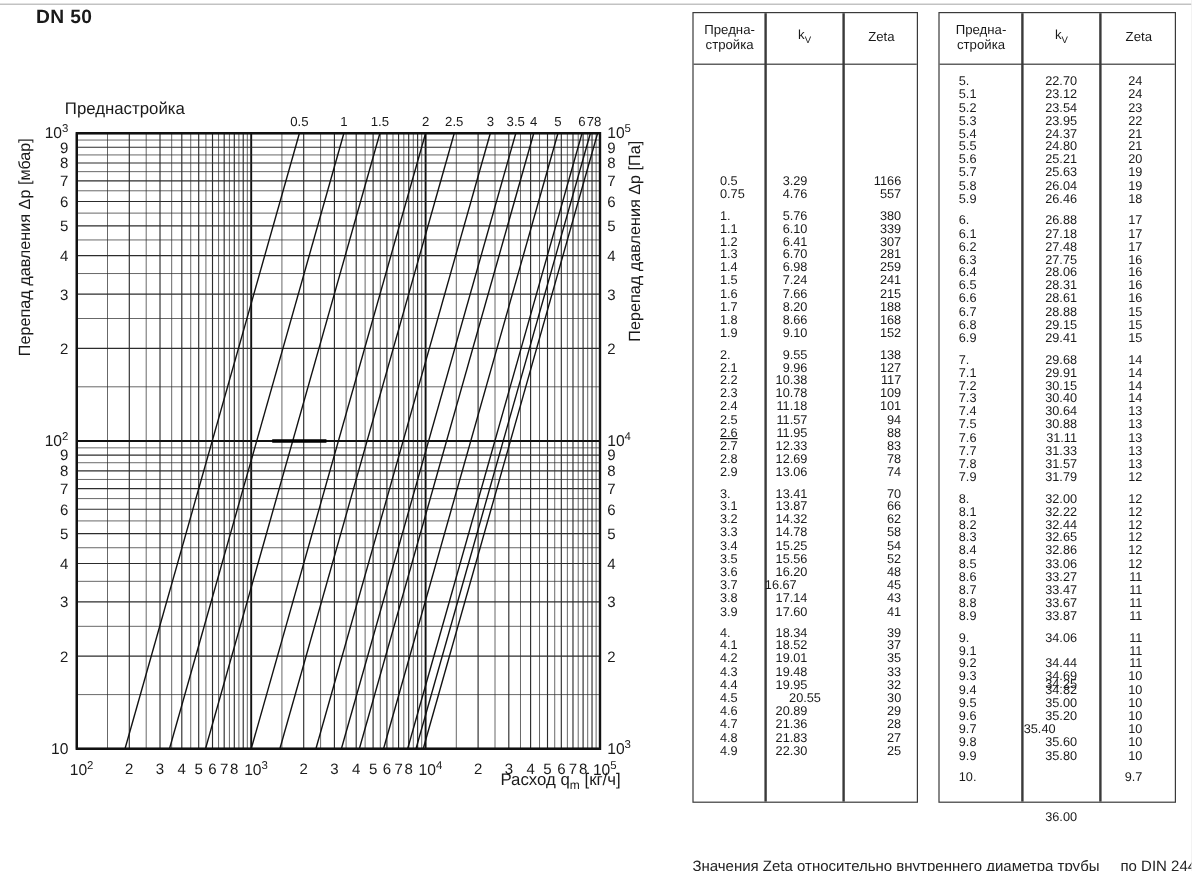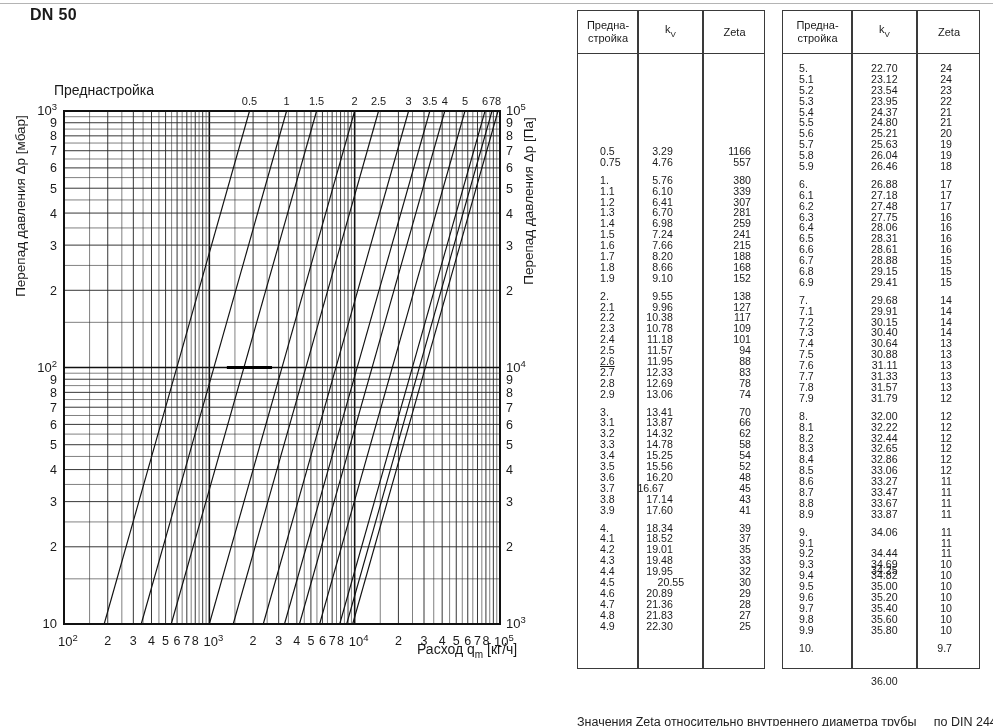--- a/index.html
+++ b/index.html
@@ -708,21 +708,21 @@
               <div class="vt-cell" style="width: 65px; text-align: right; padding-right: 18px;">35.00</div>
               <div class="vt-cell" style="width: 64px; text-align: right; padding-right: 27px;">10</div>
             </div>
             <div class="vt-row">
               <div class="vt-cell" style="width: 69px; padding-left: 16px;">9.6</div>
               <div class="vt-cell" style="width: 65px; text-align: right; padding-right: 18px;">35.20</div>
               <div class="vt-cell" style="width: 64px; text-align: right; padding-right: 27px;">10</div>
             </div>
             <div class="vt-row">
               <div class="vt-cell" style="width: 69px; padding-left: 16px;">9.7</div>
-              <div class="vt-cell" style="width: 65px; text-align: right; padding-right: 18px;">35.40</div>
+              <div class="vt-cell" style="width: 65px; text-align: right; padding-right: 36px;">35.40</div>
               <div class="vt-cell" style="width: 64px; text-align: right; padding-right: 27px;">10</div>
             </div>
             <div class="vt-row">
               <div class="vt-cell" style="width: 69px; padding-left: 16px;">9.8</div>
               <div class="vt-cell" style="width: 65px; text-align: right; padding-right: 18px;">35.60</div>
               <div class="vt-cell" style="width: 64px; text-align: right; padding-right: 27px;">10</div>
             </div>
             <div class="vt-row">
               <div class="vt-cell" style="width: 69px; padding-left: 16px;">9.9</div>
               <div class="vt-cell" style="width: 65px; text-align: right; padding-right: 18px;">35.80</div>

